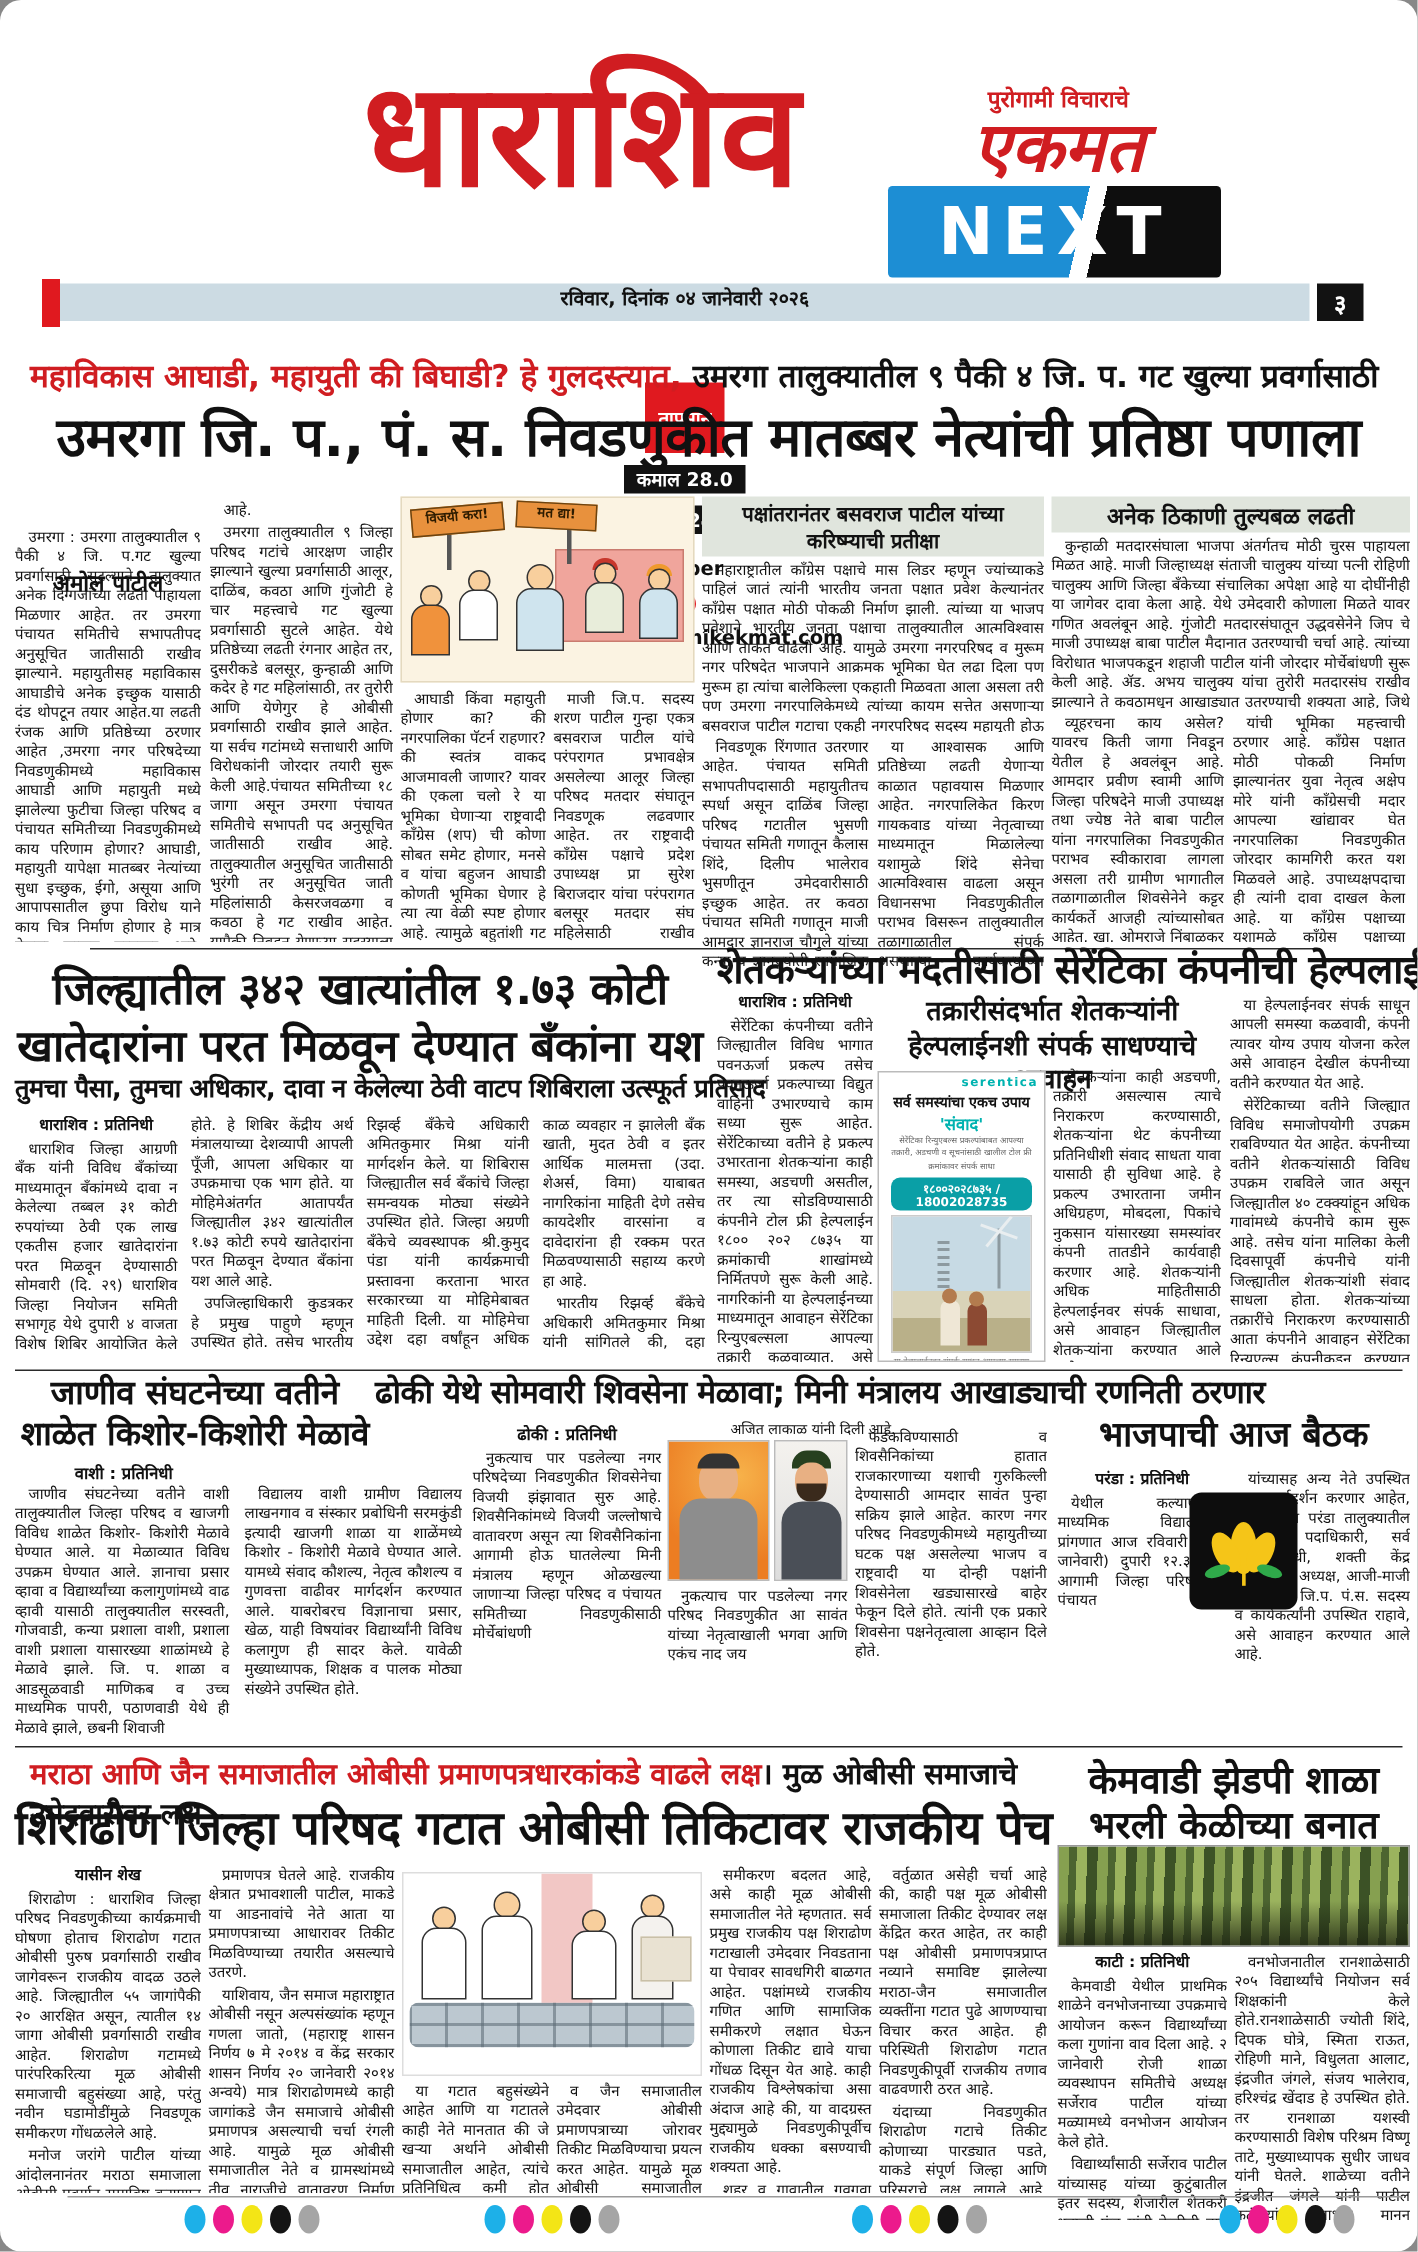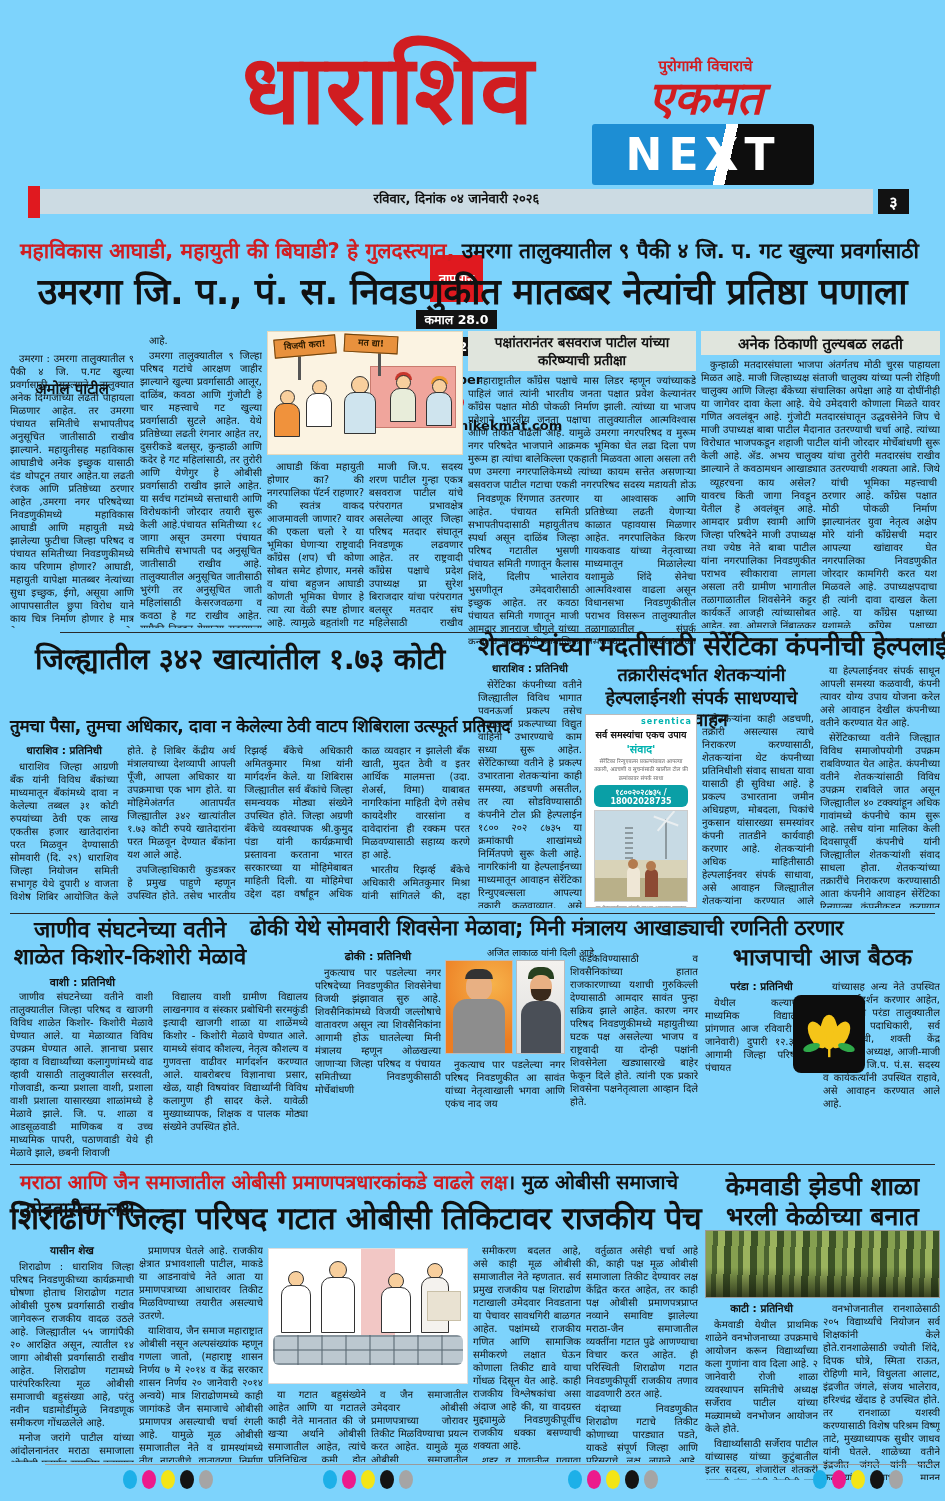--- a/index.html
+++ b/index.html
@@ -1,17 +1,17 @@
 <!DOCTYPE html>
 <html><head>
 <meta charset="utf-8">
 <style>
   * { margin:0; padding:0; box-sizing:border-box; }
   body { background:#888; font-family:"DejaVu Sans", sans-serif; }
-  .page { position:relative; width:945px; height:1501px; background:#7dd3fc; margin:0 auto; overflow:hidden; color:#111; }
+  .page { position:relative; width:945px; height:1501px; background:#ffffff; margin:0 auto; overflow:hidden; color:#111;border-radius:14px; }
   .abs { position:absolute; }
   .center { text-align:center; }
   .nowrap { white-space:nowrap; letter-spacing:-0.3px; }
   .red { color:#d01d21; }
   .masthead { font-size:96px; font-weight:bold; color:#d01d21; line-height:1.3; }
   .tagline { font-size:15px; font-weight:bold; color:#d01d21; text-align:center; }
   .ekmat { font-size:46px; font-weight:bold; color:#d01d21; text-align:center; line-height:1.1; }
   .next-logo { background:linear-gradient(103deg,#1d8ed4 0 57%,#ffffff 57% 62%,#0e0e0e 62% 100%);
     display:flex; align-items:center; justify-content:center; color:#fff; font-weight:bold;
     font-size:44px; letter-spacing:6px; border-radius:3px; font-family:"DejaVu Sans",sans-serif; }
@@ -182,20 +182,21 @@
         </div>
       <div class="col-text" style="width:115px; height:152px;">
           <p>यांची भूमिका महत्त्वाची ठरणार आहे. काँग्रेस पक्षात मोठी पोकळी निर्माण झाल्यानंतर युवा नेतृत्व अक्षेप मोरे यांनी काँग्रेसची मदार आपल्या खांद्यावर घेत नगरपालिका निवडणुकीत जोरदार कामगिरी करत यश मिळवले आहे. उपाध्यक्षपदाचा ही त्यांनी दावा दाखल केला आहे. या काँग्रेस पक्षाच्या यशामुळे काँग्रेस पक्षाच्या कार्यकर्त्यांचे बळ वाढले असून जिल्हा परिषद पंचायत समितीं निवडणुकीमध्ये ही काँग्रेस पक्षाच्या मतदारांच्या जोरावर मोठ्या आत्मविश्वासाने ते सामोरे जाणार असल्याचे चित्र आहे.</p>
         </div>
     </div>
   </div>
 
   <div class="abs rule" style="left:60px; top:632px; width:820px;"></div>
 
   <div class="abs headline-l nowrap" style="left:10px; top:638px; width:460px;">जिल्ह्यातील ३४२ खात्यांतील १.७३ कोटी</div>
+  <div class="abs headline-l nowrap" style="left:10px; top:676px; width:460px;">खातेदारांना परत मिळवून देण्यात बँकांना यश</div>
   <div class="abs subhead nowrap" style="left:10px; top:716px; width:460px; font-size:17px;">तुमचा पैसा, तुमचा अधिकार, दावा न केलेल्या ठेवी वाटप शिबिराला उत्स्फूर्त प्रतिसाद</div>
   <div class="abs col-text cols4 byline-first" style="left:10px; top:744px; width:460px; height:168px;">
       <p>धाराशिव : प्रतिनिधी</p>
       <p>धाराशिव जिल्हा आग्रणी बँक यांनी विविध बँकांच्या माध्यमातून बँकांमध्ये दावा न केलेल्या तब्बल ३१ कोटी रुपयांच्या ठेवी एक लाख एकतीस हजार खातेदारांना परत मिळवून देण्यासाठी सोमवारी (दि. २९) धाराशिव जिल्हा नियोजन समिती सभागृह येथे दुपारी ४ वाजता विशेष शिबिर आयोजित केले होते. हे शिबिर केंद्रीय अर्थ मंत्रालयाच्या देशव्यापी आपली पूँजी, आपला अधिकार या उपक्रमाचा एक भाग होते. या मोहिमेअंतर्गत आतापर्यंत जिल्ह्यातील ३४२ खात्यांतील १.७३ कोटी रुपये खातेदारांना परत मिळवून देण्यात बँकांना यश आले आहे.</p>
       <p>उपजिल्हाधिकारी कुडत्रकर हे प्रमुख पाहुणे म्हणून उपस्थित होते. तसेच भारतीय रिझर्व्ह बँकेचे अधिकारी अमितकुमार मिश्रा यांनी मार्गदर्शन केले. या शिबिरास जिल्ह्यातील सर्व बँकांचे जिल्हा समन्वयक मोठ्या संख्येने उपस्थित होते. जिल्हा अग्रणी बँकेचे व्यवस्थापक श्री.कुमुद पंडा यांनी कार्यक्रमाची प्रस्तावना करताना भारत सरकारच्या या मोहिमेबाबत माहिती दिली. या मोहिमेचा उद्देश दहा वर्षांहून अधिक काळ व्यवहार न झालेली बँक खाती, मुदत ठेवी व इतर आर्थिक मालमत्ता (उदा. शेअर्स, विमा) याबाबत नागरिकांना माहिती देणे तसेच कायदेशीर वारसांना व दावेदारांना ही रक्कम परत मिळवण्यासाठी सहाय्य करणे हा आहे.</p>
       <p>भारतीय रिझर्व्ह बँकेचे अधिकारी अमितकुमार मिश्रा यांनी सांगितले की, दहा वर्षांहून अधिक काळ ज्या खात्यांमध्ये व्यवहार झालेले नाहीत, अशा खात्यांतील ठेवी रिझर्व्ह बँकेच्या नियमांनुसार ठेवीदार शिक्षण व जागरूकता निधीमध्ये हस्तांतरित केल्या जातात. माहितीच्या अभावी किंवा खातेदाराचे निधन झाल्याने अनेक वेळा या ठेवींवर दावा केला जात नाही.मात्र योग्य कागदपत्रे बँकेत सादर केल्यास ही रक्कम खातेदार किंवा त्यांच्या वारसांना मिळू शकते.</p>
     </div>
 
   <div class="abs headline-m nowrap" style="left:478px; top:627px; width:462px; font-size:26px;">शेतकऱ्यांच्या मदतीसाठी सेरेंटिका कंपनीची हेल्पलाईन सुरू</div>
   <div class="abs col-text byline-first" style="left:478px; top:662px; width:104px; height:246px;">

